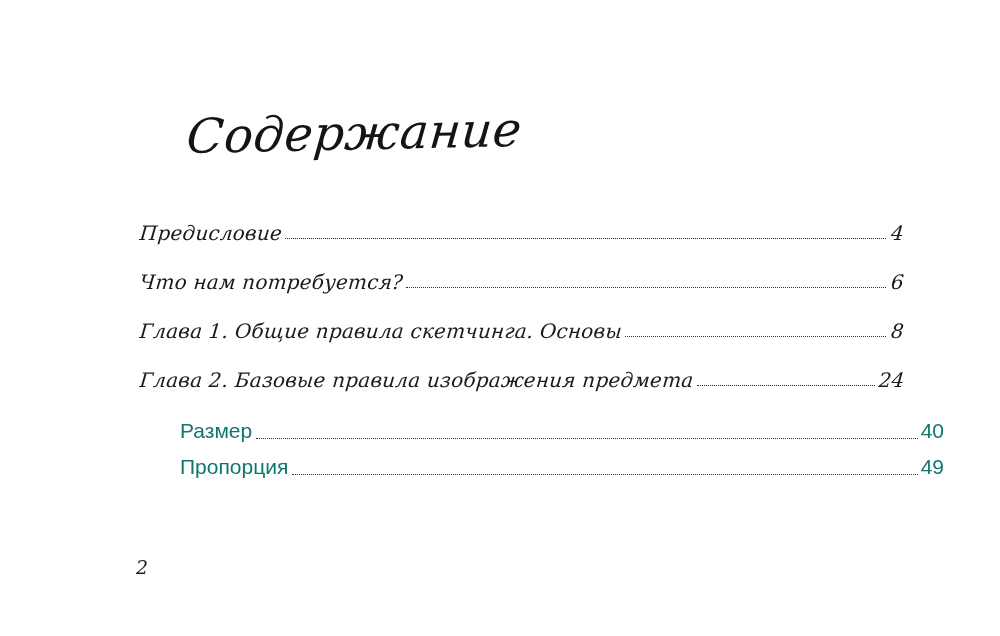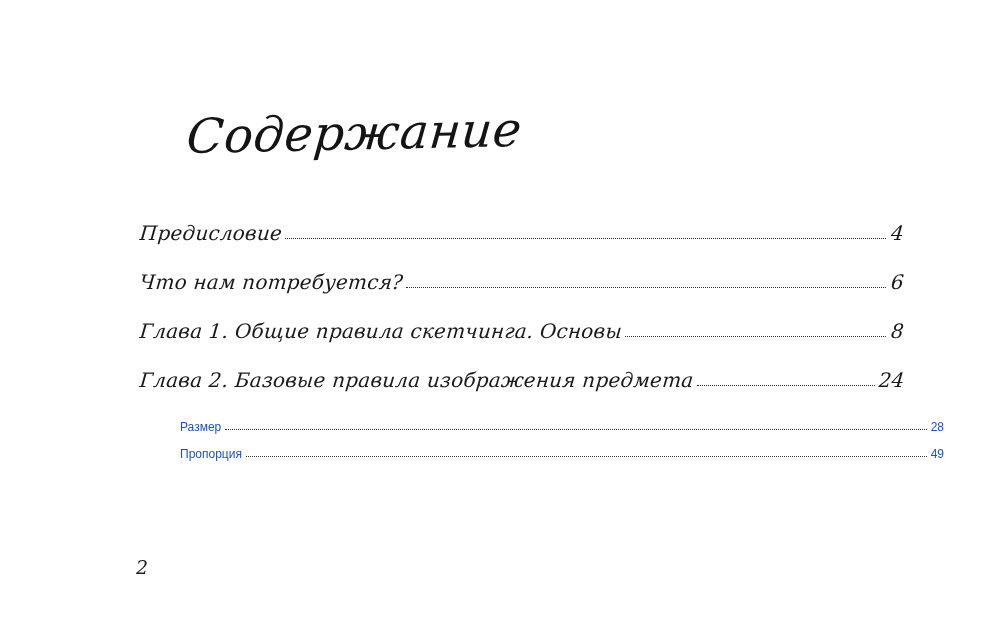--- a/index.html
+++ b/index.html
@@ -66,22 +66,22 @@
   .toc-row.level-1 .label { letter-spacing: 0.2px; }
 
   
   .toc-row.level-2 {
     margin-bottom: 11px;
     padding-left: 41px;
   }
   .toc-row.level-2 .label,
   .toc-row.level-2 .pagenum {
     font-family: "Liberation Sans", sans-serif;
-    font-size: 12px;
-    color: #1d4ed8;
+    font-size: 21px;
+    color: #0f766e;
     white-space: nowrap;
     line-height: 1.2;
   }
 
   .leader {
     flex: 1 1 auto;
     min-width: 6px;
     position: relative;
     height: 1em;
     overflow: hidden;
@@ -152,21 +152,21 @@
 
     <div class="toc-row level-1 gap-after-fourth">
       <span class="label">Глава 2. Базовые правила изображения предмета</span>
       <span class="leader"></span>
       <span class="pagenum">24</span>
     </div>
 
     <div class="toc-row level-2">
       <span class="label">Размер</span>
       <span class="leader"></span>
-      <span class="pagenum">28</span>
+      <span class="pagenum">40</span>
     </div>
 
     <div class="toc-row level-2">
       <span class="label">Пропорция</span>
       <span class="leader"></span>
       <span class="pagenum">49</span>
     </div>
 
   </div>
 

